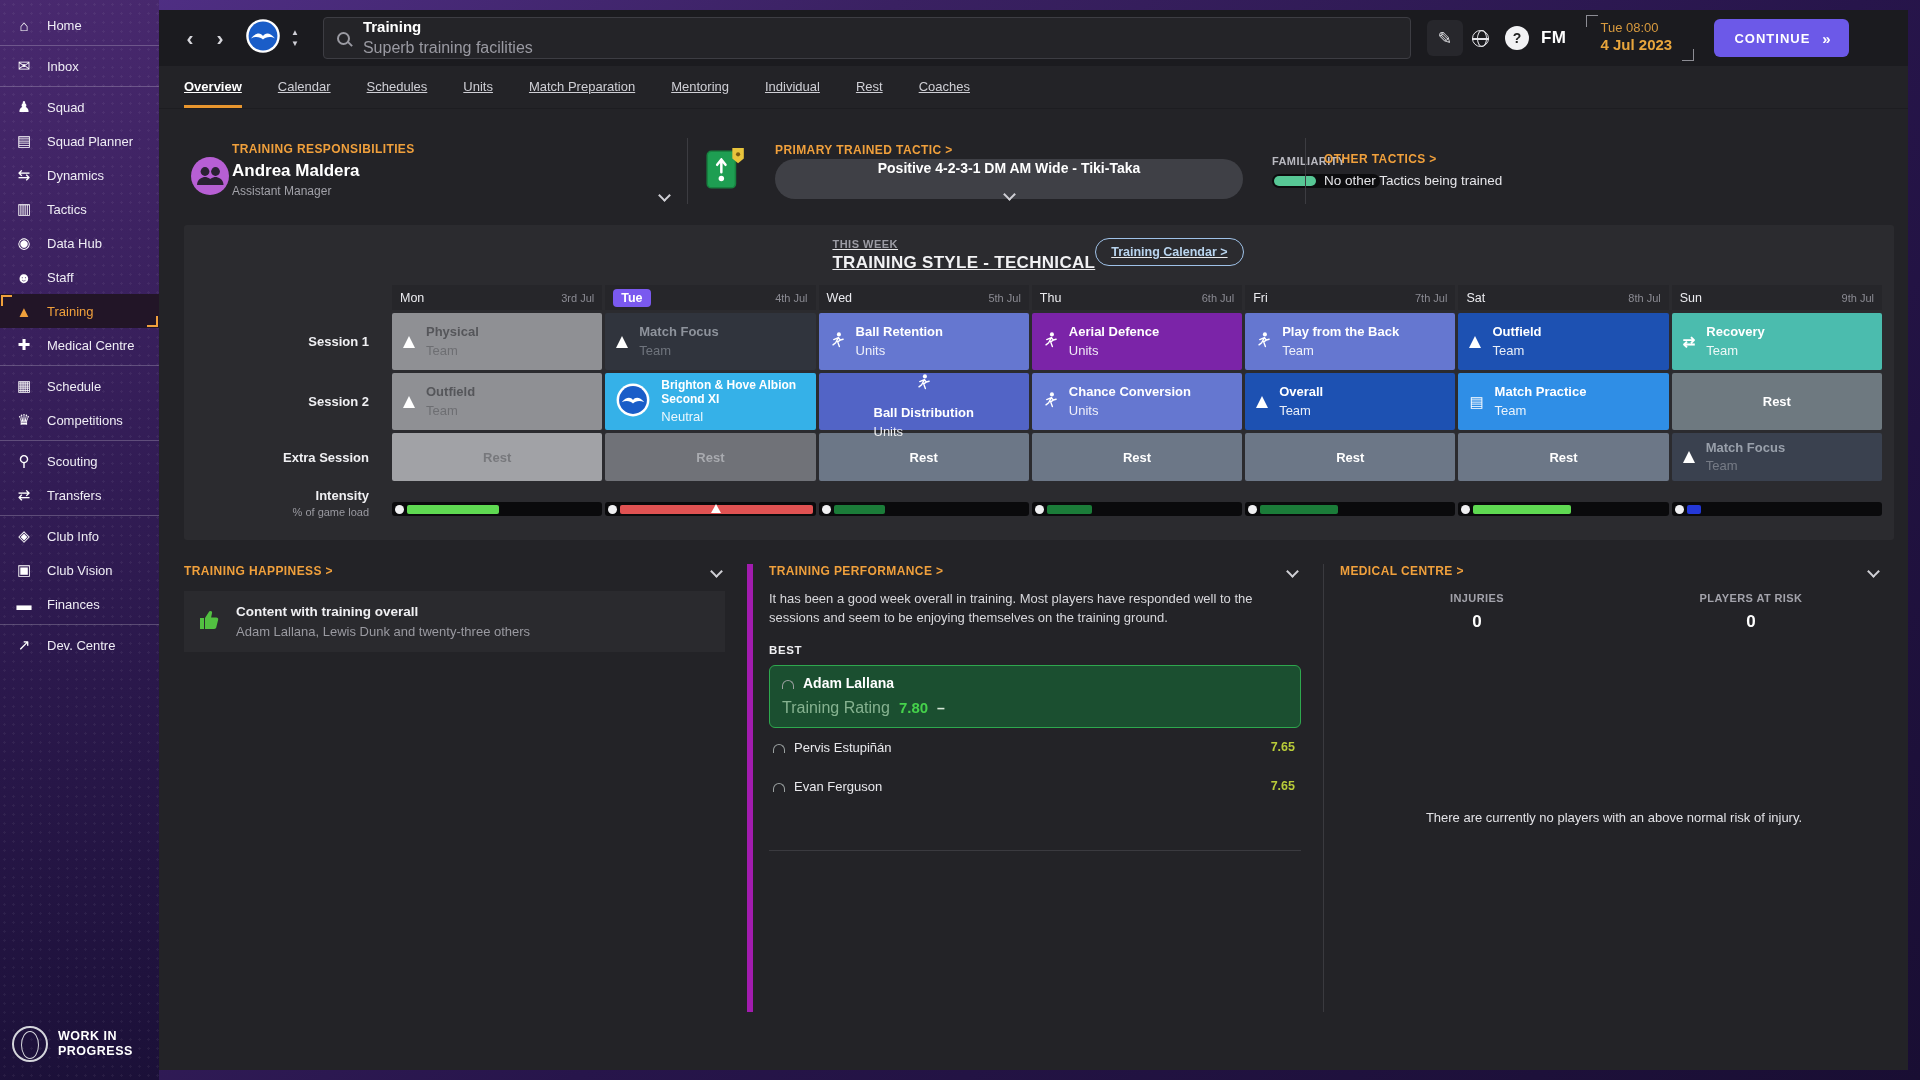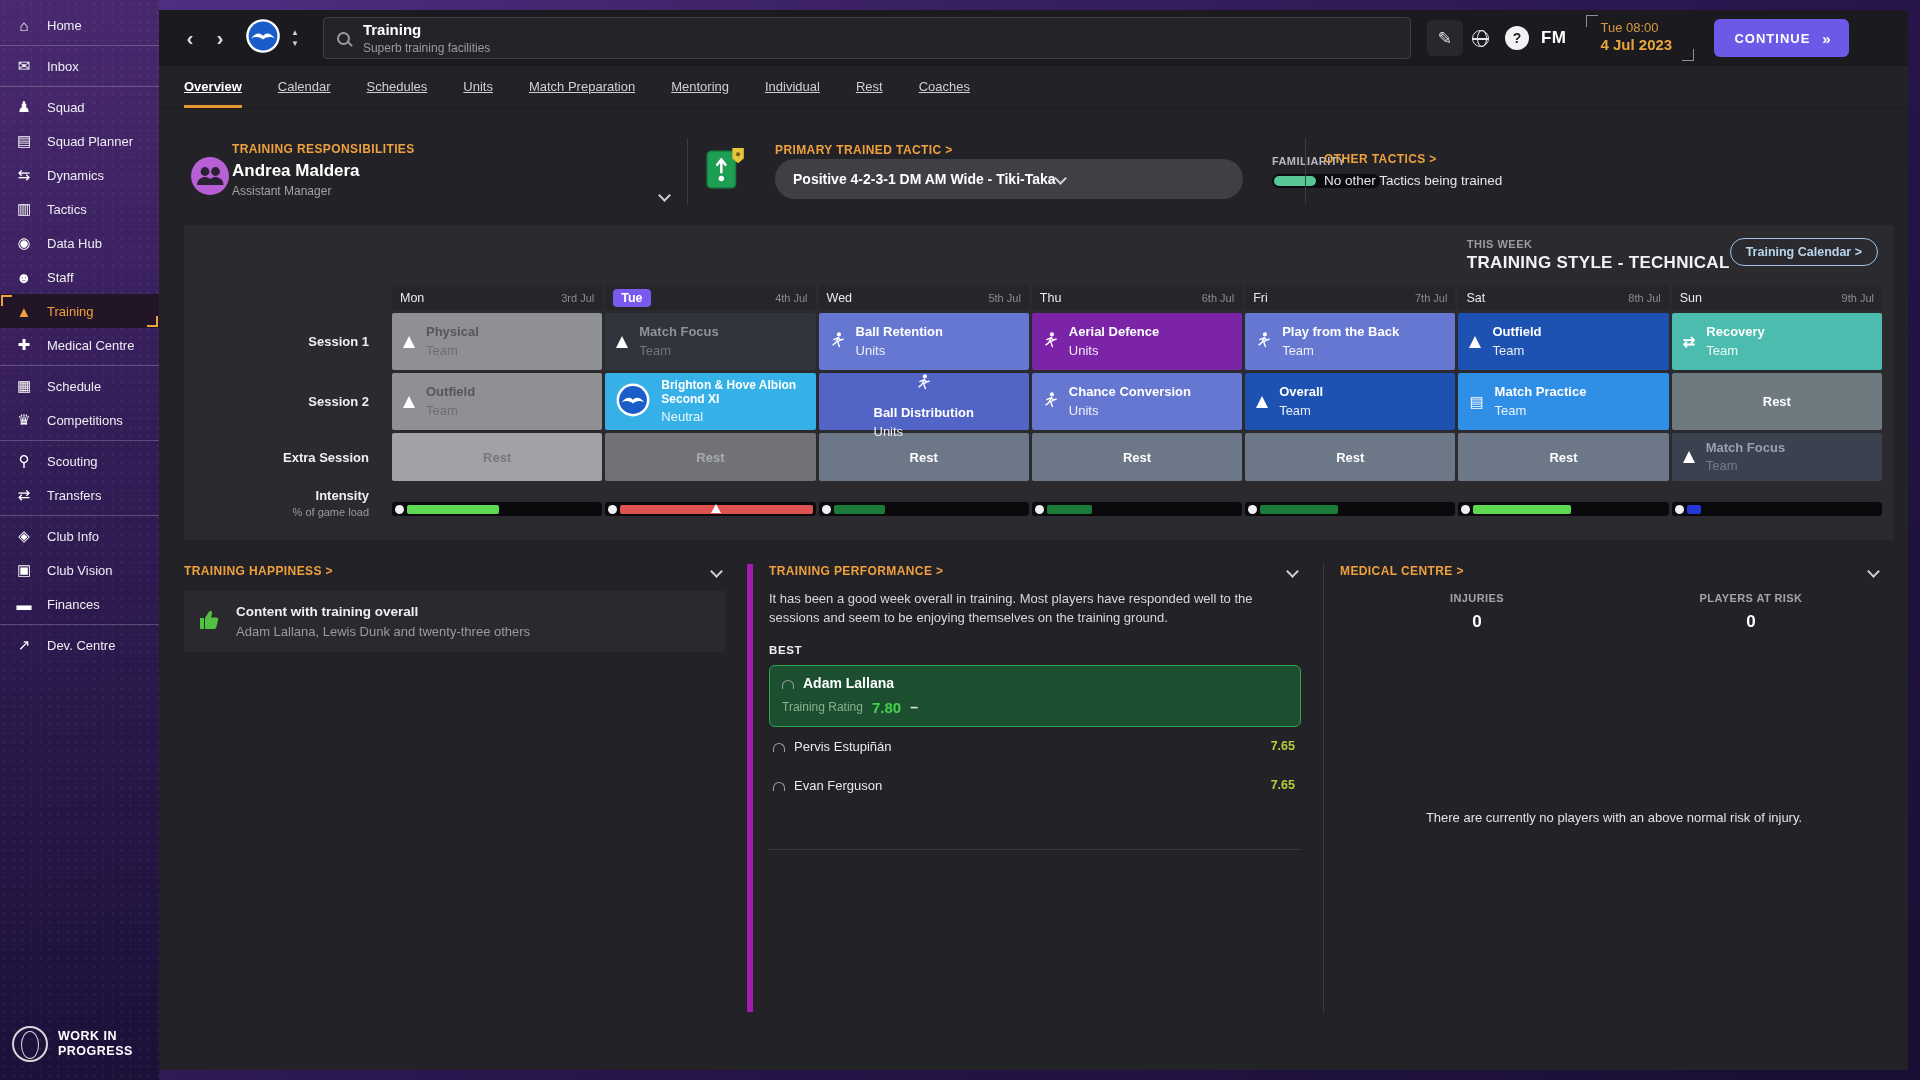--- a/index.html
+++ b/index.html
@@ -46,21 +46,21 @@
   .club-badge-top { margin:0 6px 0 10px; }
   .updown { display:flex; flex-direction:column; gap:3px; margin:0 4px; color:#cfcfd6; font-size:8px; line-height:1; }
   .updown span{ cursor:pointer; }
   .searchbox { width:1088px; height:42px; margin:0 16px 0 20px; background:#242428;
     border:1px solid #3d3d43; border-radius:4px; display:flex; align-items:center; padding:0 13px; gap:13px; }
   .i-magnifier { width:13px; height:13px; border:2px solid #9a9aa2; border-radius:50%; position:relative; flex:none; }
   .i-magnifier::after { content:""; position:absolute; width:6px; height:2px; background:#9a9aa2;
     right:-5px; bottom:-2px; transform:rotate(45deg); }
   .search-texts { display:flex; flex-direction:column; line-height:1.2; }
   .search-title { font-size:15px; font-weight:bold; color:#fff; }
-  .search-sub { font-size:12px; color:#9a9aa2; margin-top:2px; }
+  .search-sub { font-size:16px; color:#9a9aa2; margin-top:2px; }
   .toolicon { width:36px; height:36px; display:flex; align-items:center; justify-content:center;
     border-radius:6px; color:#e4e4e8; font-size:17px; cursor:pointer; }
   .toolicon.pencilbg { background:#27272c; }
   .i-globe { width:17px; height:17px; border:1.5px solid #e4e4e8; border-radius:50%; position:relative; }
   .i-globe::before { content:""; position:absolute; left:50%; top:-1px; bottom:-1px; width:8px;
     margin-left:-4px; border:1.5px solid #e4e4e8; border-radius:50%; }
   .i-globe::after { content:""; position:absolute; left:-1px; right:-1px; top:50%; height:1.5px; background:#e4e4e8; }
   .i-help { width:24px; height:24px; border-radius:50%; background:#f2f2f4; color:#222;
     font-weight:bold; font-size:14px; display:flex; align-items:center; justify-content:center; }
   .fm-logo { font-weight:800; font-size:17px; letter-spacing:.5px; color:#fff; margin:0 6px; }
@@ -87,33 +87,33 @@
   .sec1 { width:503px; display:flex; align-items:flex-end; gap:2px; padding-left:6px; }
   .sec1 .texts { flex:1; line-height:1.3; }
   .resp-name { font-size:17px; font-weight:bold; color:#fff; margin-top:2px; }
   .resp-role { font-size:12px; color:#a2a2a9; margin-top:2px; }
   .chev-down { width:9px; height:9px; border-right:2px solid #cfcfd5; border-bottom:2px solid #cfcfd5;
     transform:rotate(45deg); margin-right:18px; cursor:pointer; flex:none; }
   .vdiv { width:1px; align-self:center; height:66px; background:#3c3c41; }
   .sec2 { width:617px; display:flex; align-items:center; gap:27px; padding-left:14px; }
   .sec2 .texts { line-height:1.3; }
   .tactic-pill { width:468px; height:40px; background:#3f4046; border-radius:20px;
-    display:flex; align-items:center; justify-content:flex-start; padding:0 18px; cursor:pointer; }
+    display:flex; align-items:center; justify-content:space-between; padding:0 18px; cursor:pointer;flex-direction:column; }
   .tactic-pill .val { font-size:14px; font-weight:bold; color:#fff; }
   .fam-block { margin-left:2px; }
   .fam-label { color:#b9b9c0; font-size:11px; font-weight:bold; letter-spacing:.4px; }
   .fam-bar { margin-top:7px; width:108px; height:14px; background:#0c0c0e; border-radius:7px;
     display:flex; align-items:center; padding:2px; }
   .fam-fill { height:10px; border-radius:5px; background:#57c795; }
   .sec3 { flex:1; padding-left:18px; line-height:1.4; }
   .other-text { font-size:13.5px; color:#e6e6ea; margin-top:4px; }
 
   
   .week-panel { background:#2b2b2f; border-radius:3px; margin-top:8px; padding:13px 10px 18px 0; }
-  .week-head { display:flex; justify-content:flex-end; align-items:flex-start; padding:0 6px 12px 14px; }
+  .week-head { display:flex; justify-content:center; align-items:flex-start; padding:0 6px 12px 14px;text-decoration:underline; }
   .eyebrow { font-size:11px; font-weight:bold; color:#9c9ca4; letter-spacing:.5px; }
   .week-title { font-size:17px; font-weight:bold; letter-spacing:.3px; color:#f2f2f4; margin-top:3px; }
   .cal-btn { border:1.5px solid #9fc2e8; color:#b9d4ee; border-radius:15px; padding:6px 15px;
     font-size:12.5px; font-weight:bold; cursor:pointer; }
   .grid { display:grid; grid-template-columns:205px repeat(7, 1fr); gap:3px;
     grid-template-rows:25px 57px 57px 48px 38px; padding-right:2px; }
   .dh { background:#26262a; display:flex; justify-content:space-between; align-items:center;
     padding:0 8px; font-size:12.5px; }
   .dh .dname { color:#ececf0; }
   .dh .ddate { color:#8b8b93; font-size:11px; }
@@ -161,21 +161,21 @@
   .col3 { flex:1; border-left:1px solid #3a3a3f; padding:0 6px 0 16px; }
   .happy-row { margin-top:13px; background:#2a2a2e; padding:13px 14px; display:flex; gap:14px; align-items:center; }
   .happy-title { font-size:13.5px; font-weight:bold; color:#f0f0f3; }
   .happy-sub { font-size:13px; color:#9a9aa1; margin-top:5px; }
   .perf-para { font-size:13px; color:#d8d8dc; line-height:1.45; margin:12px 0 16px; }
   .best-label { font-size:11.5px; font-weight:bold; letter-spacing:.6px; color:#f0f0f3; margin-bottom:9px; }
   .best-top { border:1.5px solid #2ea84e; background:#1b4f30; border-radius:6px; padding:9px 12px 10px; }
   .best-top .nrow { display:flex; align-items:center; gap:9px; }
   .best-top .pname { font-size:14px; font-weight:bold; color:#fff; }
   .best-top .rrow { display:flex; align-items:center; gap:9px; margin-top:8px; }
-  .rating-label { font-size:12px; color:#86b290; }
+  .rating-label { font-size:16px; color:#86b290; }
   .rating-big { font-size:15px; font-weight:bold; color:#45d24b; }
   .trend { color:#d8e8d8; font-weight:bold; font-size:14px; }
   .p-row { display:flex; align-items:center; gap:9px; padding:12px 6px 12px 4px; }
   .p-row .pname { font-size:13px; color:#e8e8ec; flex:1; }
   .p-row .prating { font-size:12.5px; font-weight:bold; color:#b9cc39; }
   .i-player { width:12px; height:9px; border:1.6px solid #9aa0a0; border-bottom:none;
     border-radius:7px 7px 0 0; flex:none; margin-top:3px; }
   .list-div { border-bottom:1px solid #3a3a3f; margin-top:44px; }
   .med-stats { display:flex; margin-top:14px; }
   .med-stat { flex:1; text-align:center; }

